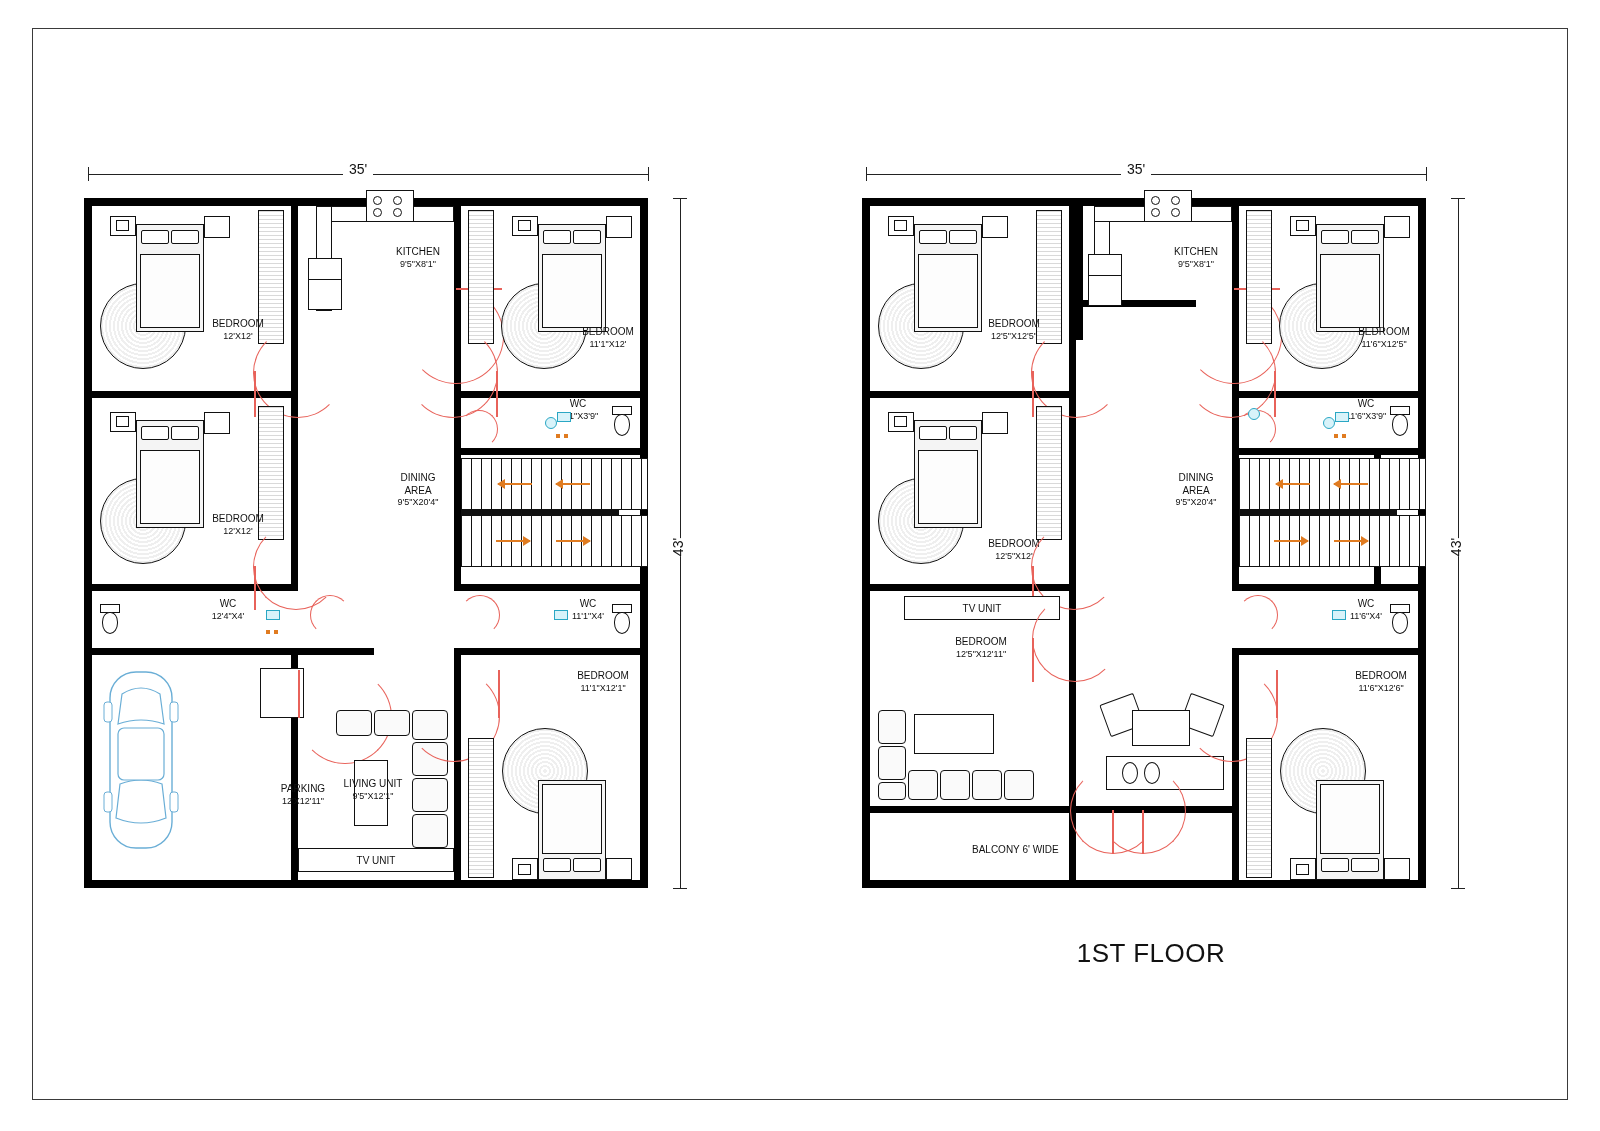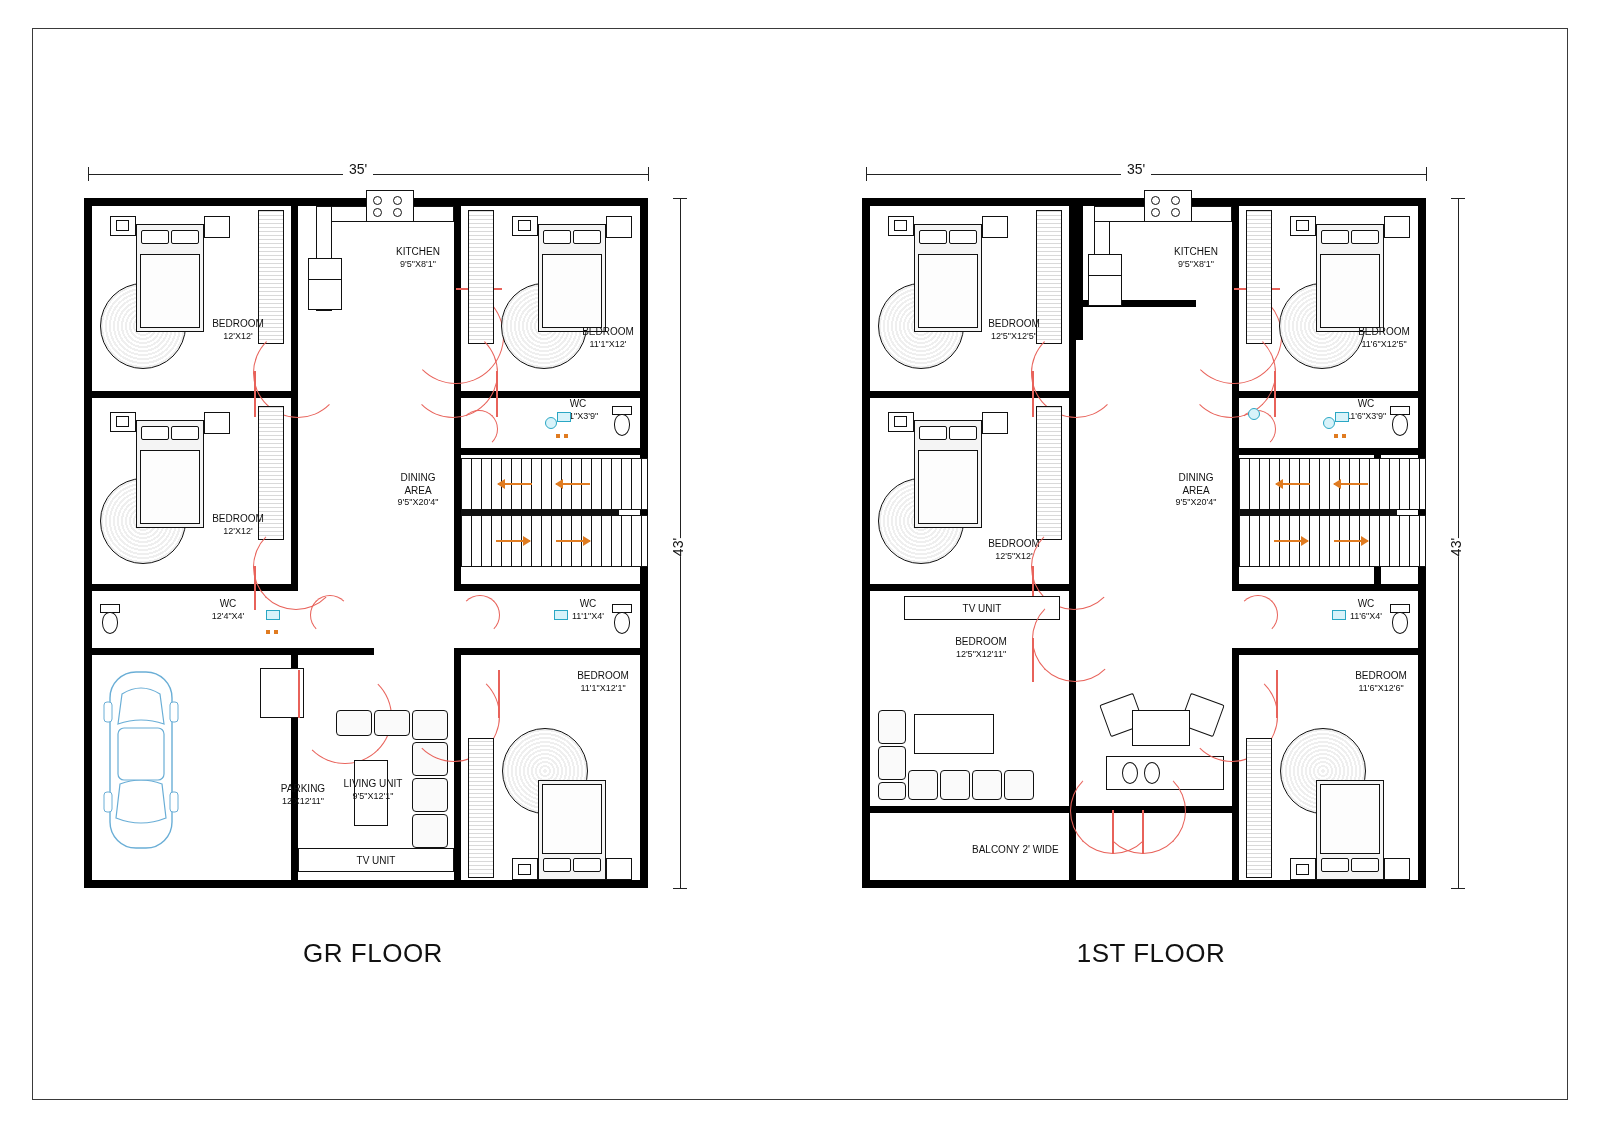--- a/index.html
+++ b/index.html
@@ -486,21 +486,20 @@
     <div class="rug" style="left:424px; top:570px; width:86px; height:86px;"></div>
     <div class="bed" style="left:460px; top:622px; width:68px; height:100px;"></div>
     <div class="bed-inner" style="left:464px; top:626px; width:60px; height:70px;"></div>
     <div class="pillow" style="left:465px; top:700px; width:28px; height:14px;"></div>
     <div class="pillow" style="left:495px; top:700px; width:28px; height:14px;"></div>
     <div class="sidetable" style="left:434px; top:700px; width:26px; height:22px;"></div>
     <div class="lamp" style="left:440px; top:706px; width:13px; height:11px;"></div>
     <div class="sidetable" style="left:528px; top:700px; width:26px; height:22px;"></div>
     <div class="wardrobe-v" style="left:390px; top:580px; width:26px; height:140px;"></div>
 
-    <div class="plan-title">GR FLOOR</div>
   </div>
 
   <div class="plan" id="plan-1st" style="width:590px;height:820px;">
 
     <div class="dim-h" style="left:10px; top:16px; width:560px;"></div>
     <div class="dim-tick-v" style="left:10px; top:9px;"></div>
     <div class="dim-tick-v" style="left:570px; top:9px;"></div>
     <div class="dim-label-top" style="left:265px; top:3px;">35'</div>
 
     <div class="dim-v" style="left:602px; top:40px; height:690px;"></div>
@@ -648,21 +647,21 @@
     <div class="table-ctr" style="left:276px; top:552px; width:58px; height:36px;"></div>
     <div class="box-line" style="left:250px; top:598px; width:118px; height:34px;"></div>
     <div class="plant" style="left:266px; top:604px; width:16px; height:22px;"></div>
     <div class="plant" style="left:288px; top:604px; width:16px; height:22px;"></div>
 
     <div class="door-leaf" style="left:256px; top:652px; width:2px; height:44px;"></div>
     <div class="door-leaf" style="left:286px; top:652px; width:2px; height:44px;"></div>
     <div class="door-arc" style="left:214px; top:610px; width:86px; height:86px; border-color:#e8625a; border-right-color:transparent; border-top-color:transparent;"></div>
     <div class="door-arc" style="left:244px; top:610px; width:86px; height:86px; border-color:#e8625a; border-left-color:transparent; border-top-color:transparent;"></div>
 
-    <div class="plain-text" style="left:116px; top:686px;">BALCONY  2' WIDE</div>
+    <div class="plain-text" style="left:116px; top:686px;">BALCONY  6' WIDE</div>
 
     <div class="room-label" style="left:450px; top:440px; width:120px;">
       <span class="nm">WC</span>
       <span class="dm">11'6"X4'</span>
     </div>
     <div class="wc-tank" style="left:534px; top:446px; width:20px; height:9px;"></div>
     <div class="wc-bowl" style="left:536px; top:454px; width:16px; height:22px;"></div>
     <div class="tap" style="left:476px; top:452px; width:14px; height:10px;"></div>
     <div class="door-arc" style="left:382px; top:437px; width:40px; height:40px; border-color:#e8625a; border-left-color:transparent; border-bottom-color:transparent;"></div>
     <div class="tap" style="left:392px; top:250px; width:12px; height:12px; border-radius:50%;"></div>

